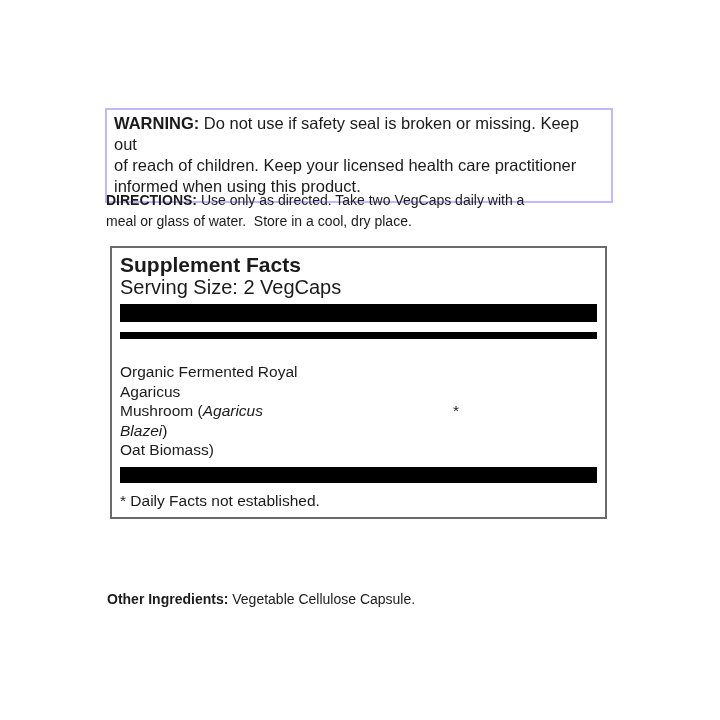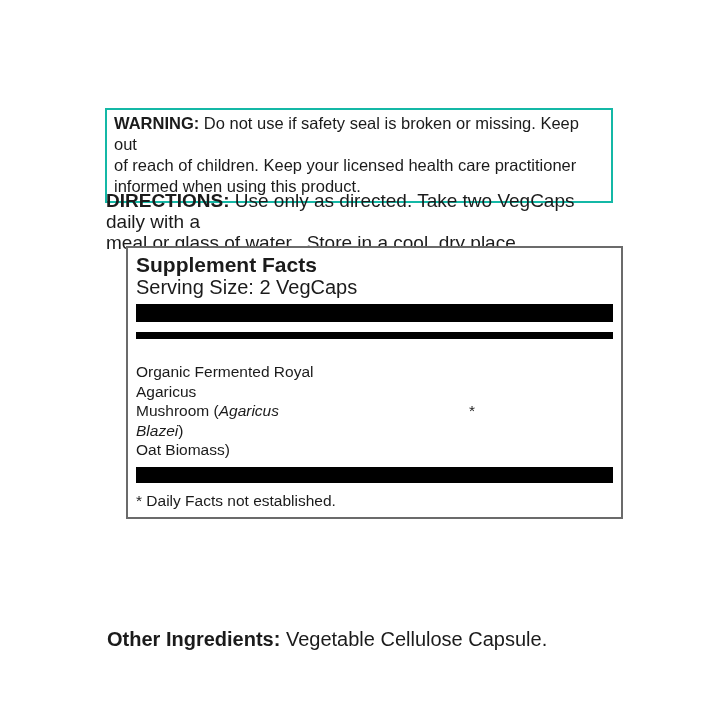--- a/index.html
+++ b/index.html
@@ -22,40 +22,40 @@
   .bold { font-weight: bold; }
   .italic { font-style: italic; }
 
   
   .warning-box {
     position: absolute;
     left: 105px;
     top: 108px;
     width: 508px;
     box-sizing: border-box;
-    border: 2px solid #14b8a6;
+    border: 2px solid #c4b5fd;
     padding: 3px 6px 4px 7px;
     font-size: 16.5px;
     line-height: 21px;
   }
 
   
   .directions {
     position: absolute;
     left: 106px;
     top: 190px;
     width: 512px;
-    font-size: 19px;
+    font-size: 14px;
     line-height: 21px;
   }
 
   
   .facts {
     position: absolute;
-    left: 126px;
+    left: 110px;
     top: 246px;
     width: 497px;
     box-sizing: border-box;
     border: 2px solid #6b6b6b;
     padding: 4px 8px 3px 8px;
     background: #ffffff;
   }
   .facts-title {
     font-size: 21px;
     font-weight: bold;
@@ -104,23 +104,22 @@
     line-height: 20px;
     padding-bottom: 3px;
   }
 
   
   .other-ingredients {
     position: absolute;
     left: 107px;
     top: 589px;
     width: 512px;
-    font-size: 20px;
+    font-size: 14px;
     line-height: 21px;
-    margin-top: 40px;
   }
 </style>
 </head>
 <body>
 
 <div class="canvas">
 
   <div class="warning-box">
     <span class="bold">WARNING:</span><span class="wrap"> Do not use if safety seal is broken or missing. Keep out
 of reach of children. Keep your licensed health care practitioner

